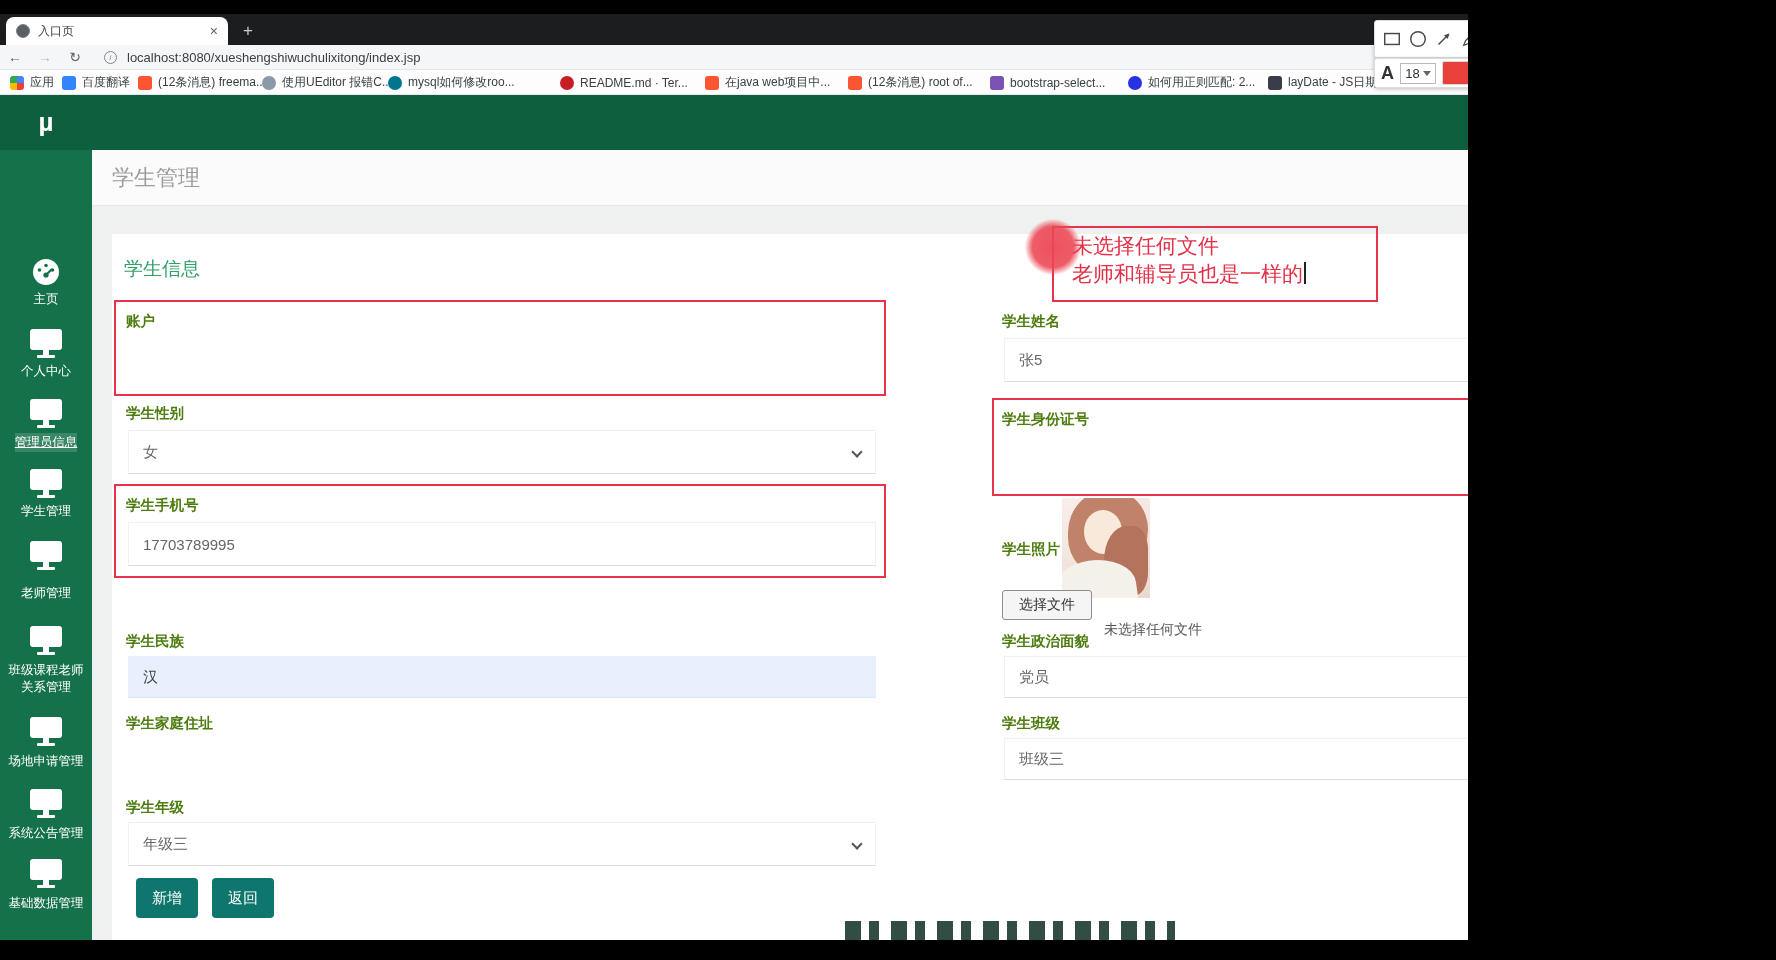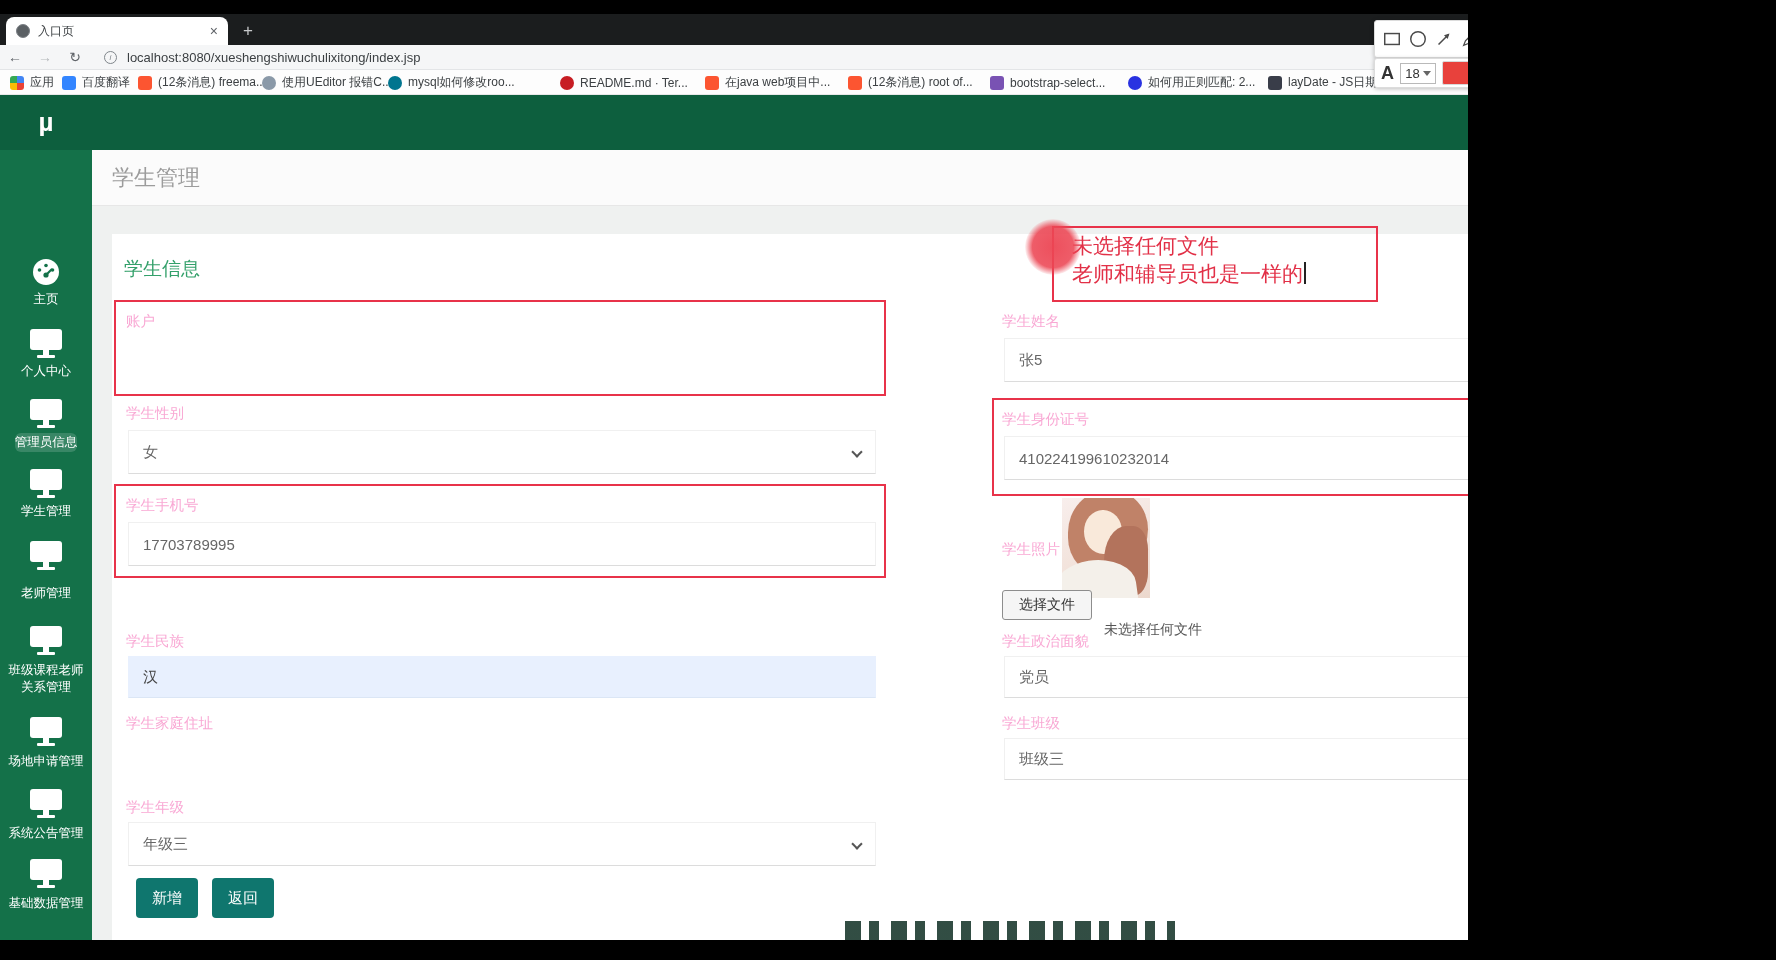--- a/index.html
+++ b/index.html
@@ -53,28 +53,28 @@
   .crumb { position:absolute; left:1560px; top:20px; font-size:13px; color:#999; white-space:nowrap; }
   .crumb .cur { color:#8a8a8a; }
   .content { position:absolute; left:92px; top:206px; width:1684px; height:734px; background:#eff1f0; }
   .card { position:absolute; left:20px; top:28px; width:1664px; height:706px; background:#fff; }
 
   
   .sidebar { position:absolute; left:0; top:95px; width:92px; height:845px; background:#147149; }
   .logo-block { position:absolute; left:0; top:0; width:92px; height:55px; background:#0d5f3e; color:#fff; font-size:26px; font-weight:bold; text-align:center; line-height:55px; }
   .sb-item { position:absolute; left:0; width:92px; text-align:center; }
   .sb-label { font-size:12.5px; color:#fff; line-height:17px; }
-  .sb-label.hl { display:inline-block; background:rgba(255,255,255,.16); border-radius:6px; padding:1px 0; }
+  .sb-label.hl { display:inline-block; background:rgba(255,255,255,.16); border-radius:0; padding:1px 0;text-decoration:underline; }
   .mon { position:relative; width:32px; height:30px; margin:0 auto; }
   .mon .scr { position:absolute; left:0; top:0; width:32px; height:21px; background:#fff; border-radius:3px; }
   .mon .neck { position:absolute; left:13px; top:21px; width:6px; height:5px; background:#fff; }
   .mon .base { position:absolute; left:7px; top:26px; width:18px; height:3px; background:#fff; border-radius:1px; }
 
   
-  .f-label { position:absolute; font-size:14.5px; font-weight:normal; color:#f9a8d4; }
+  .f-label { position:absolute; font-size:14.5px; font-weight:bold; color:#4d7c0f; }
   .f-input { position:absolute; height:44px; background:#fff; border:1px solid #f0f0f0; border-bottom:1px solid #dcdcdc; color:#666; font-size:15px; display:flex; align-items:center; padding:0 14px; }
   .f-input.ro { background:#e8f0fe; border-color:#e8f0fe; border-bottom-color:#dbe6f5; color:#444; }
   .chev { position:absolute; right:14px; top:17px; width:8px; height:8px; border-right:2px solid #555; border-bottom:2px solid #555; transform:rotate(45deg); }
   .sec-title { position:absolute; left:124px; top:256px; font-size:19px; color:#33a06a; }
   .btn { position:absolute; width:62px; height:40px; background:#0f766e; color:#fff; font-size:15px; border:none; border-radius:4px; }
   .file-btn { position:absolute; width:90px; height:30px; background:#f5f5f5; border:1px solid #8d8d8d; border-radius:3px; color:#333; font-size:14px; display:flex; align-items:center; justify-content:center; }
   .file-status { position:absolute; font-size:14px; color:#555; }
   .photo { position:absolute; left:1062px; top:498px; width:88px; height:100px; background:linear-gradient(160deg,#f8eeec 0%,#f2e2da 60%,#ecd8cd 100%); overflow:hidden; }
   .photo .hair { position:absolute; left:6px; top:-8px; width:80px; height:86px; background:#c08268; border-radius:50% 46% 55% 45%; }
   .photo .hair2 { position:absolute; left:42px; top:28px; width:44px; height:70px; background:#b3735c; border-radius:60% 40% 40% 60%; }
@@ -284,21 +284,20 @@
       <span class="chev"></span>
     </div>
 
   <button class="btn" style="left:136px;top:878px;">新增</button>
   <button class="btn" style="left:212px;top:878px;">返回</button>
 
   <div class="f-label" style="left:1002px;top:312px;">学生姓名</div>
   <div class="f-input" style="left:1004px;top:338px;width:640px;">张5</div>
 
   <div class="f-label" style="left:1002px;top:410px;">学生身份证号</div>
-  <div class="f-input" style="left:1004px;top:436px;width:640px;">410224199610232014</div>
 
   <div class="f-label" style="left:1002px;top:540px;">学生照片</div>
   <div class="photo">
     <div class="hair"></div>
     <div class="face"></div>
     <div class="hair2"></div>
     <div class="cloth"></div>
   </div>
   <div class="file-btn" style="left:1002px;top:590px;">选择文件</div>
   <div class="file-status" style="left:1104px;top:621px;">未选择任何文件</div>

